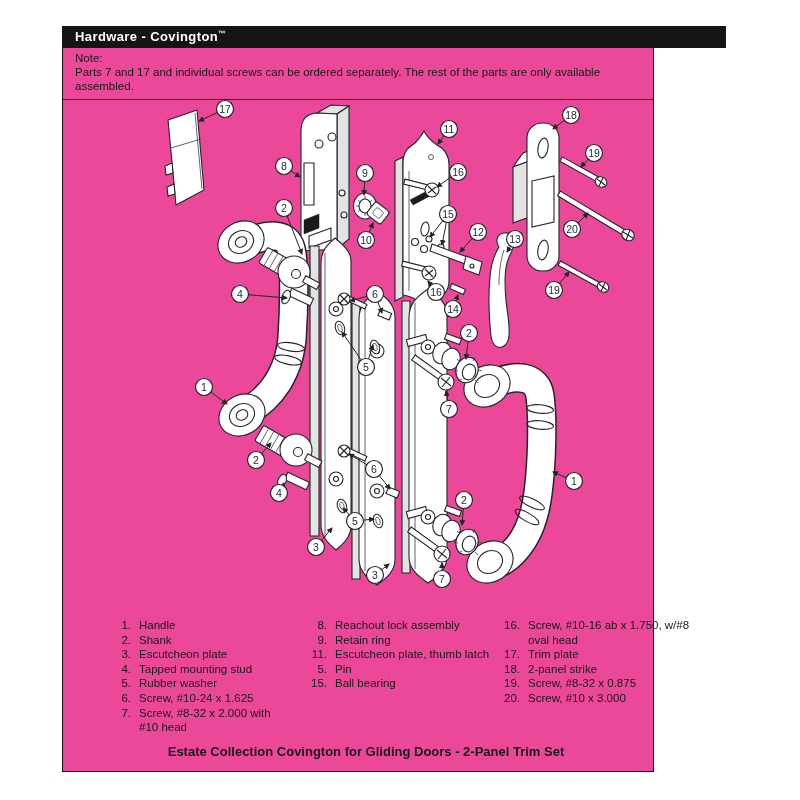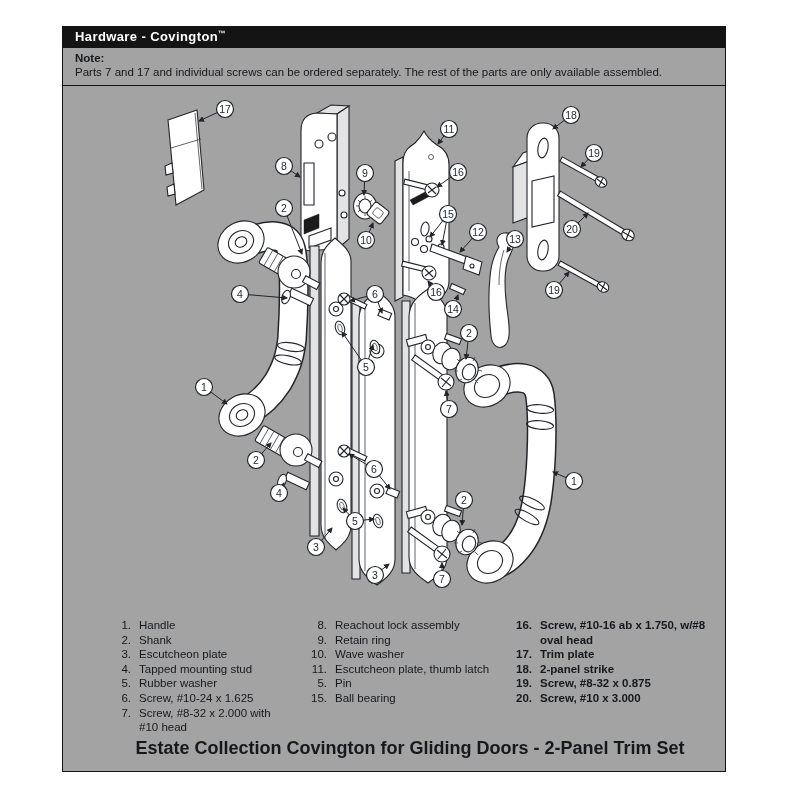--- a/index.html
+++ b/index.html
@@ -1,34 +1,34 @@
 <!DOCTYPE html>
 <html><head>
 <meta charset="utf-8">
 <style>
   html,body{margin:0;padding:0;background:#fff;}
   body{width:800px;height:800px;position:relative;font-family:"Liberation Sans",sans-serif;color:#16181c;}
-  .frame{position:absolute;left:62px;top:26px;width:664px;height:746px;border:1.6px solid #121212;box-sizing:border-box;background:#a3a3a3;padding-left:23px;}
+  .frame{position:absolute;left:62px;top:26px;width:592px;height:746px;border:1.6px solid #121212;box-sizing:border-box;background:#ec4899;padding-left:23px;}
   .header-bar{position:absolute;left:-1px;top:-1px;width:664px;height:22px;background:#141414;color:#fff;
     font-weight:bold;font-size:13px;line-height:22px;padding-left:13px;box-sizing:border-box;letter-spacing:.4px;}
   .tm{font-size:7.5px;vertical-align:super;line-height:0;}
   .note{position:absolute;left:0;top:21px;width:100%;box-sizing:border-box;border-bottom:1.4px solid #121212;
     padding:3px 12px 6px;font-size:11.5px;line-height:14px;}
-  .note-label{font-weight:bold;}
+  .note-label{font-weight:normal;}
   svg.diagram{position:absolute;left:0;top:55px;width:662px;height:530px;}
   .parts{position:absolute;left:0;top:591px;width:100%;font-size:11.5px;line-height:14.6px;}
   .pcol{position:absolute;top:0;}
   .pcol.c1{left:44px;width:190px;}
   .pcol.c2{left:240px;width:190px;}
-  .pcol.c3{left:445px;width:220px;font-weight:bold;}
+  .pcol.c3{left:433px;width:220px;}
   .pl-item{display:flex;}
   .pl-num{display:inline-block;width:24px;text-align:right;margin-right:8px;flex:0 0 24px;}
   .pl-txt{display:inline-block;}
   .pl-cont{padding-left:32px;}
-  .footer-title{position:absolute;bottom:12px;left:16px;width:100%;text-align:center;font-weight:bold;font-size:18px;}
+  .footer-title{position:absolute;bottom:12px;left:8px;width:100%;text-align:center;font-weight:bold;font-size:13px;}
   
   svg.diagram *{vector-effect:non-scaling-stroke;}
   .ln{fill:none;stroke:#23252a;stroke-width:1.1;}
   .pt{fill:#ffffff;stroke:#23252a;stroke-width:1.1;}
   .gr{fill:#e3e3e3;stroke:#23252a;stroke-width:1.1;}
   .bk{fill:#1b1b1b;stroke:#1b1b1b;stroke-width:.5;}
   .thin{fill:none;stroke:#3a3c40;stroke-width:.8;}
 </style>
 </head>
 <body>
@@ -484,24 +484,20 @@
     <div class="pcol c2" id="pcol-1">
         <div class="pl-item">
           <span class="pl-num">8.</span>
           <span class="pl-txt">Reachout lock assembly</span>
         </div>
         <div class="pl-item">
           <span class="pl-num">9.</span>
           <span class="pl-txt">Retain ring</span>
         </div>
         <div class="pl-item">
-          <span class="pl-num">10.</span>
-          <span class="pl-txt">Wave washer</span>
-        </div>
-        <div class="pl-item">
           <span class="pl-num">11.</span>
           <span class="pl-txt">Escutcheon plate, thumb latch</span>
         </div>
         <div class="pl-item">
           <span class="pl-num">5.</span>
           <span class="pl-txt">Pin</span>
         </div>
         <div class="pl-item">
           <span class="pl-num">15.</span>
           <span class="pl-txt">Ball bearing</span>

